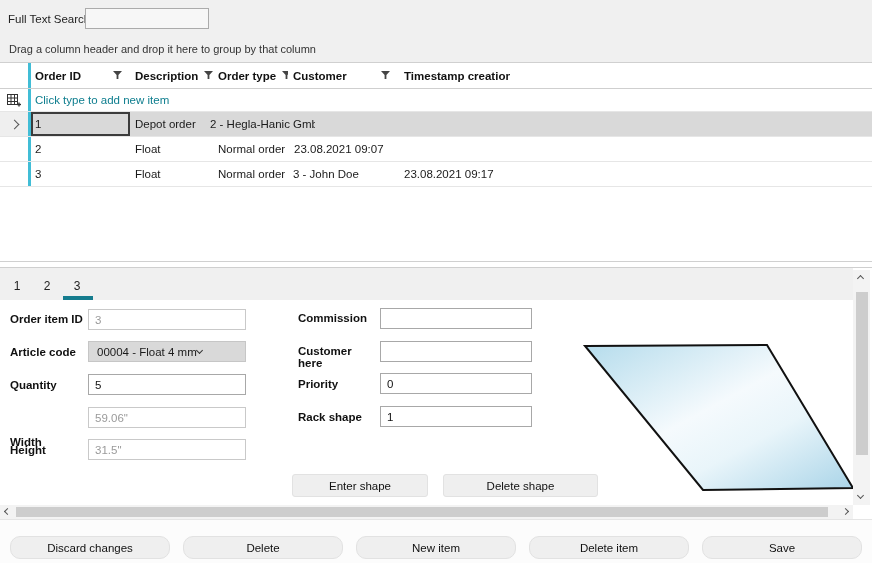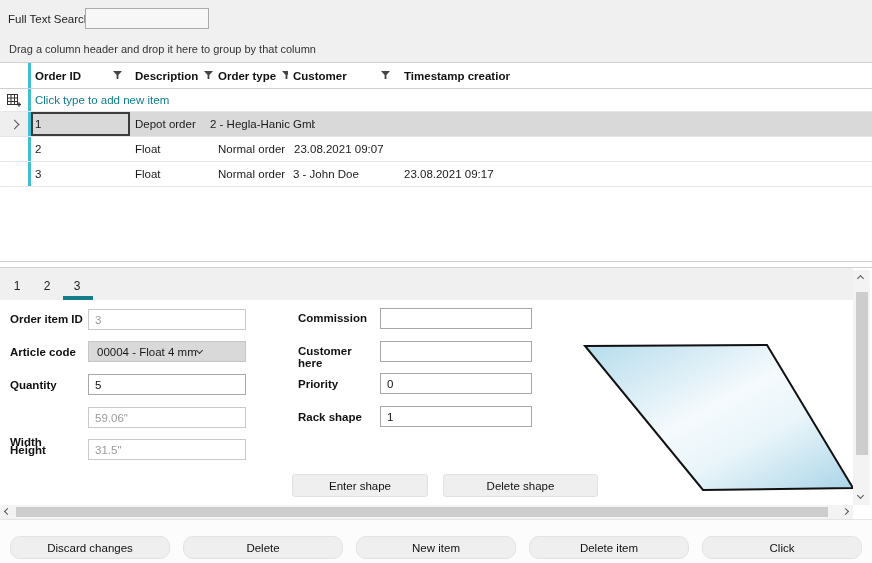--- a/index.html
+++ b/index.html
@@ -242,13 +242,13 @@
 <div class="abs hsb"></div>
 <span class="abs chev left sm hsb-l"></span>
 <div class="abs hsb-thumb"></div>
 <span class="abs chev right sm hsb-r"></span>
 
 <div class="abs footer"></div>
 <button class="abs fbtn fb1">Discard changes</button>
 <button class="abs fbtn fb2">Delete</button>
 <button class="abs fbtn fb3">New item</button>
 <button class="abs fbtn fb4">Delete item</button>
-<button class="abs fbtn fb5">Click</button>
+<button class="abs fbtn fb5">Save</button>
 
 </body></html>

